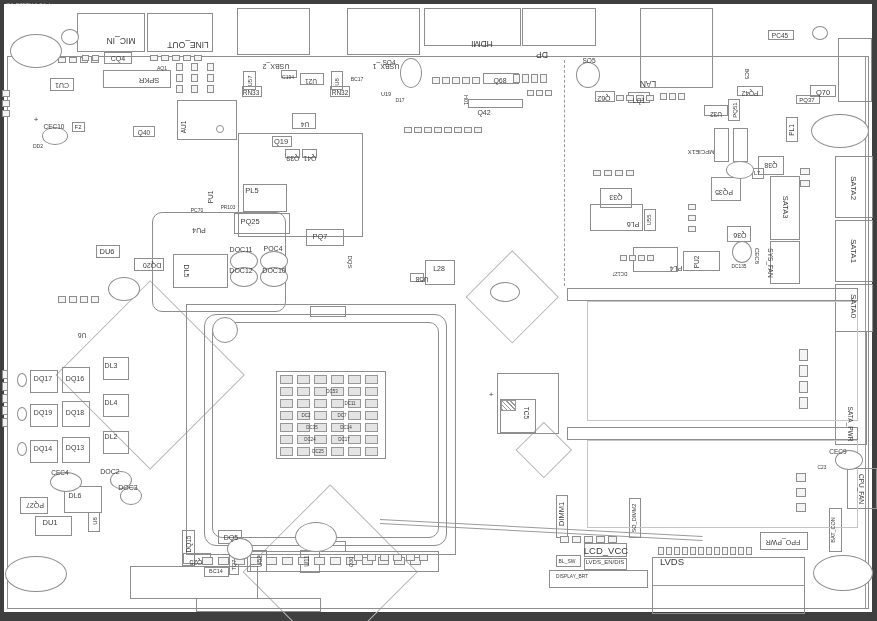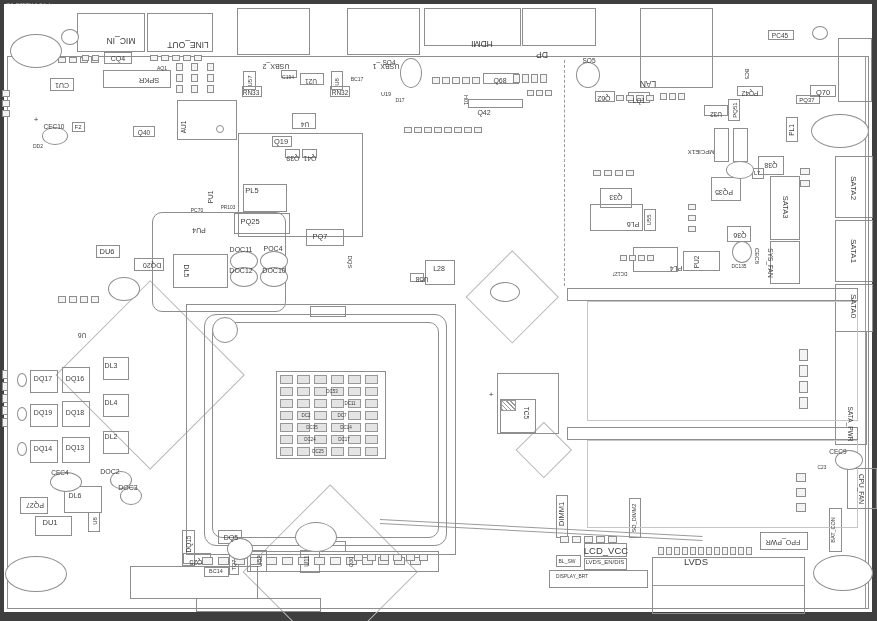--- a/index.html
+++ b/index.html
@@ -391,21 +391,21 @@
       <div class="lbl" style="left: 822px; top: 468px; font-size: 4.8px; transform: translate(-50%, -50%) rotate(0deg);">C23</div>
       <div class="lbl" style="left: 861px; top: 489px; font-size: 6.5px; transform: translate(-50%, -50%) rotate(90deg);">CPU_FAN</div>
       <div class="lbl" style="left: 834px; top: 530px; font-size: 5.5px; transform: translate(-50%, -50%) rotate(-90deg);">BAT_CON</div>
       <div class="lbl" style="left: 783px; top: 542px; font-size: 7px; transform: translate(-50%, -50%) rotate(180deg);">FPO_PWR</div>
       <div class="lbl" style="left: 562px; top: 514px; font-size: 7.5px; transform: translate(-50%, -50%) rotate(-90deg);">DIMM1</div>
       <div class="lbl" style="left: 635px; top: 518px; font-size: 5.5px; transform: translate(-50%, -50%) rotate(-90deg);">SO_DIMM2</div>
       <div class="lbl" style="left: 606px; top: 551px; font-size: 9.5px; transform: translate(-50%, -50%) rotate(0deg);">LCD_VCC</div>
       <div class="lbl" style="left: 605px; top: 562px; font-size: 6px; transform: translate(-50%, -50%) rotate(0deg);">LVDS_EN/DIS</div>
       <div class="lbl" style="left: 567px; top: 561px; font-size: 5px; transform: translate(-50%, -50%) rotate(0deg);">BL_SW</div>
       <div class="lbl" style="left: 572px; top: 577px; font-size: 4.8px; transform: translate(-50%, -50%) rotate(0deg);">DISPLAY_BRT</div>
-      <div class="lbl" style="left: 696px; top: 562px; font-size: 9.5px; transform: translate(-50%, -50%) rotate(0deg); text-align: right;">LVDS</div>
+      <div class="lbl" style="left: 672px; top: 562px; font-size: 9.5px; transform: translate(-50%, -50%) rotate(0deg); text-align: right;">LVDS</div>
       <div class="lbl" style="left: 526px; top: 413px; font-size: 6.5px; transform: translate(-50%, -50%) rotate(90deg);">TC5</div>
       <div class="lbl" style="left: 439px; top: 268px; font-size: 7px; transform: translate(-50%, -50%) rotate(0deg);">L28</div>
       <div class="lbl" style="left: 422px; top: 279px; font-size: 7px; transform: translate(-50%, -50%) rotate(180deg);">U58</div>
       <div class="lbl" style="left: 350px; top: 262px; font-size: 6px; transform: translate(-50%, -50%) rotate(90deg);">DQS</div>
       <div class="lbl" style="left: 252px; top: 191px; font-size: 7.5px; transform: translate(-50%, -50%) rotate(0deg);">PL5</div>
       <div class="lbl" style="left: 250px; top: 222px; font-size: 7.5px; transform: translate(-50%, -50%) rotate(0deg);">PQ25</div>
       <div class="lbl" style="left: 320px; top: 237px; font-size: 7.5px; transform: translate(-50%, -50%) rotate(0deg);">PQ7</div>
       <div class="lbl" style="left: 199px; top: 230px; font-size: 7px; transform: translate(-50%, -50%) rotate(180deg);">PU4</div>
       <div class="lbl" style="left: 211px; top: 197px; font-size: 6.5px; transform: translate(-50%, -50%) rotate(-90deg);">PU1</div>
       <div class="lbl" style="left: 197px; top: 210px; font-size: 5px; transform: translate(-50%, -50%) rotate(0deg);">PC70</div>

